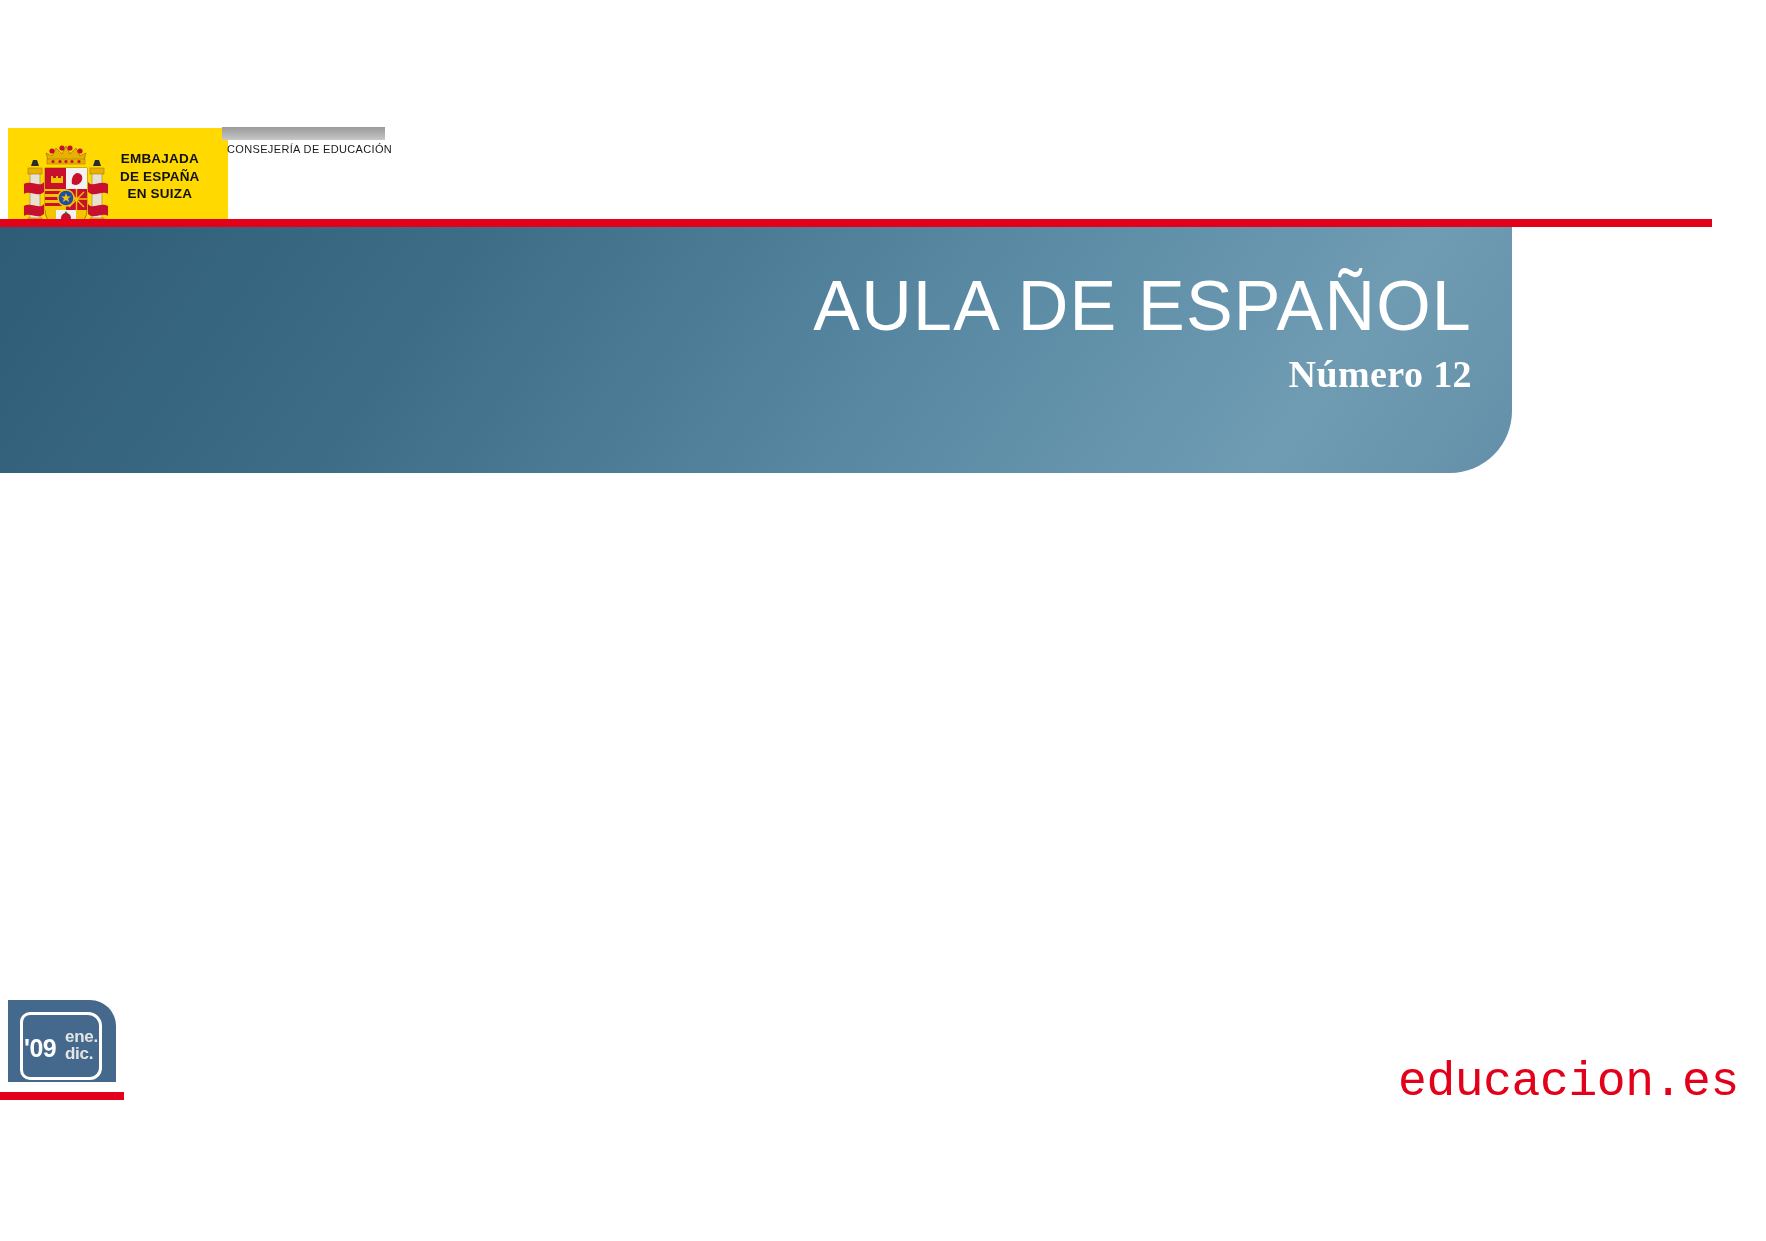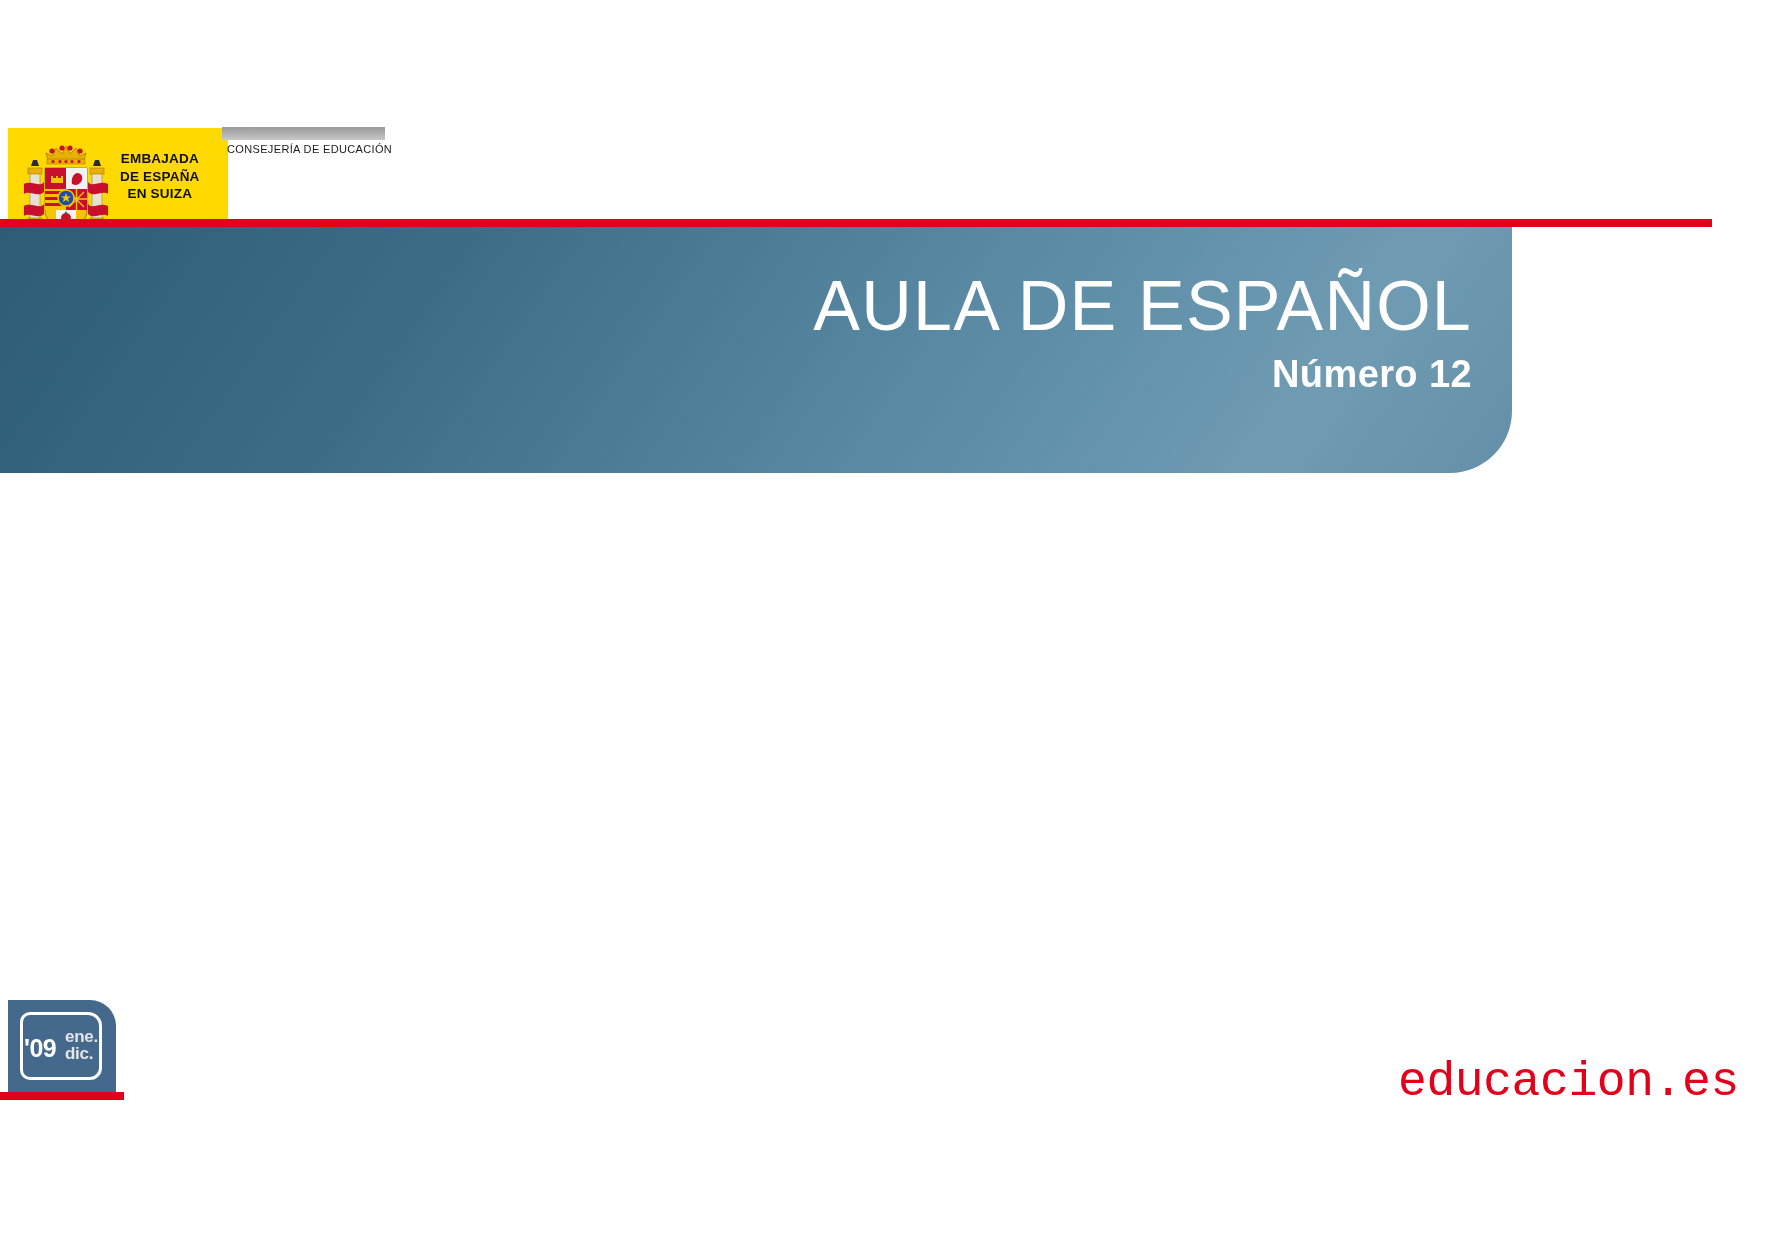--- a/index.html
+++ b/index.html
@@ -115,30 +115,30 @@
   }
 
   #banner-subtitle {
     margin-top: 14px;
     font-size: 38px;
     font-weight: bold;
     color: #ffffff;
     letter-spacing: 0.4px;
     line-height: 1;
     white-space: nowrap;
-    font-family: Liberation Sans, sans-serif;
+    font-family: Liberation Serif, serif;
   }
 
   
   #date-badge {
     position: absolute;
     left: 8px;
     top: 1000px;
     width: 108px;
-    height: 92px;
+    height: 82px;
     background: #44698C;
     border-top-right-radius: 26px;
   }
   #date-badge-frame {
     position: absolute;
     left: 12px;
     top: 12px;
     width: 82px;
     height: 68px;
     border: 3px solid #ffffff;

